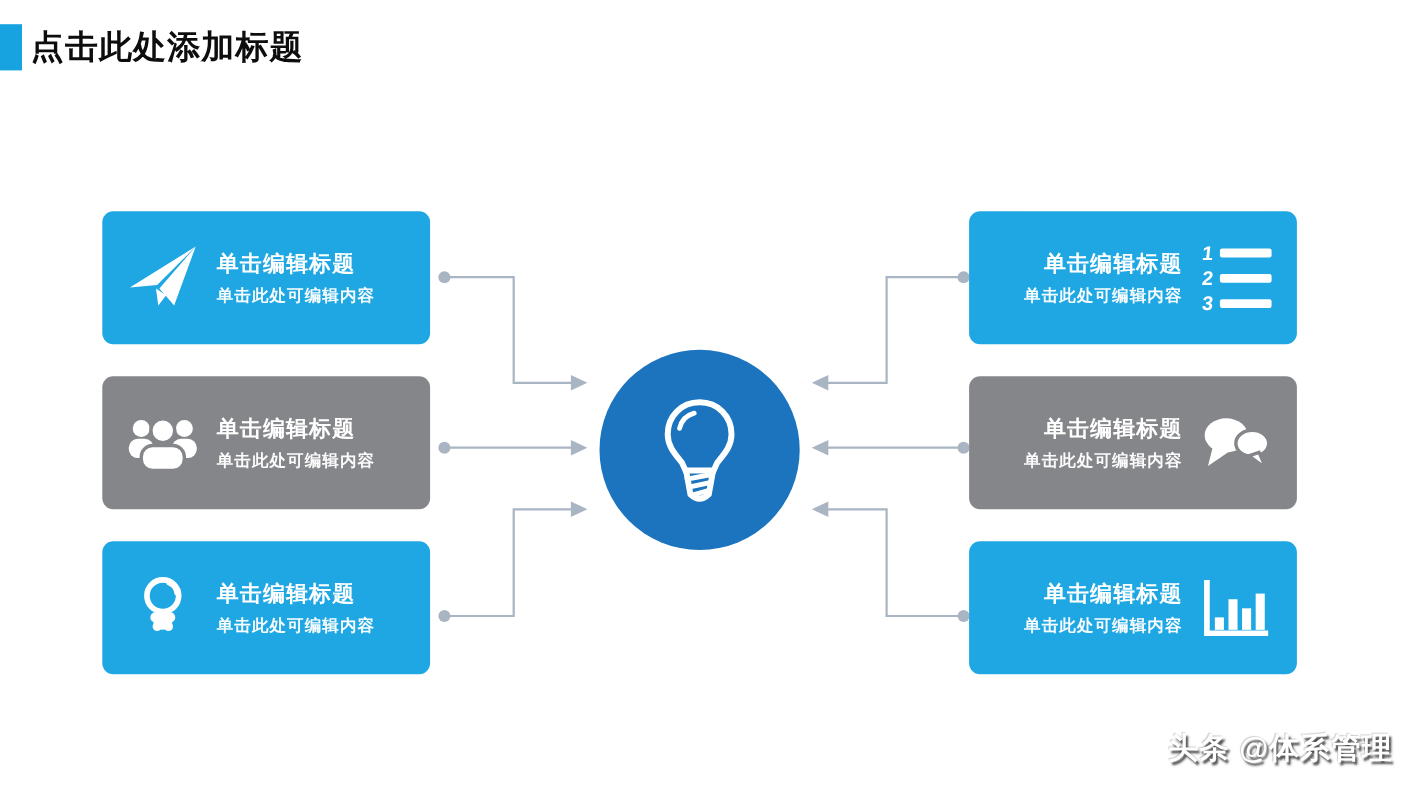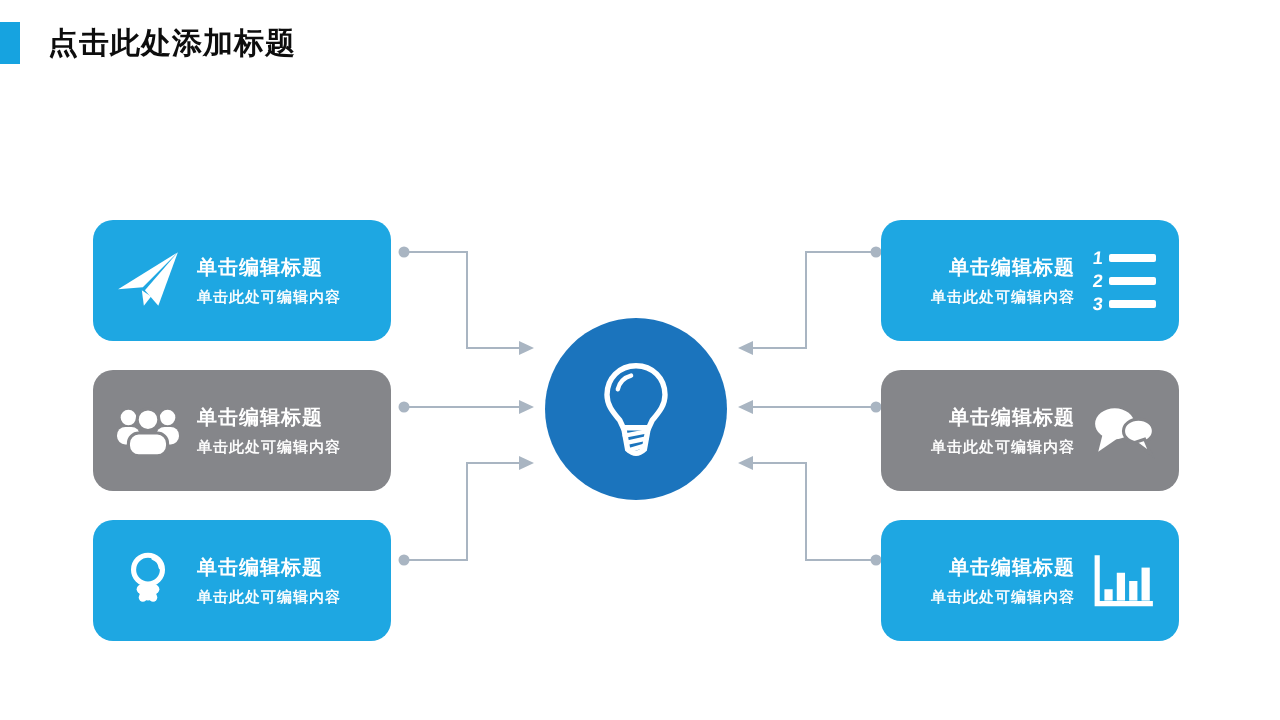--- a/index.html
+++ b/index.html
@@ -5,31 +5,30 @@
   html,body{margin:0;padding:0;}
   body{
     width:1280px;height:720px;background:#ffffff;overflow:hidden;position:relative;
     font-family:"Liberation Sans","DejaVu Sans",sans-serif;
   }
   .slide{position:absolute;inset:0;width:1280px;height:720px;}
 
   
   .header{position:absolute;left:0;top:22px;height:42px;display:flex;align-items:center;}
   .header-bar{width:20px;height:42px;background:#16a3e0;}
-  .header-title{margin-left:28px;font-size:30px;font-weight:800;color:#0d0d0d;letter-spacing:1px;}
+  .header-title{margin-left:8px;font-size:30px;font-weight:800;color:#0d0d0d;letter-spacing:1px;}
 
   
   .connectors{position:absolute;left:0;top:0;pointer-events:none;}
 
   
   .card{
-    position:absolute;width:298px;height:121px;border-radius:20px;color:#fff;
+    position:absolute;width:298px;height:121px;border-radius:10px;color:#fff;
     display:flex;align-items:center;box-sizing:border-box;padding:0 22px;gap:16px;
     cursor:pointer;
-    margin-top:28px;
   }
   .card.blue{background:#1ea7e2;--bg:#1ea7e2;}
   .card.gray{background:#85868a;--bg:#85868a;}
   .card .icon{width:66px;height:66px;flex:0 0 66px;display:flex;align-items:center;justify-content:center;}
   .card .icon svg{width:100%;height:100%;fill:#fff;}
   .card .txt{flex:1;min-width:0;}
   .card .txt .t{font-size:20px;font-weight:800;letter-spacing:1px;margin-bottom:7px;}
   .card .txt .s{font-size:15px;font-weight:700;letter-spacing:1px;opacity:.97;}
   .card.right-side .txt{text-align:right;}
 
@@ -200,14 +199,15 @@
         <path d="M60 16 C43 16 30.5 29 30.5 45.5 C30.5 56.5 37 63.5 43.5 71.5 L47 79 L73 79 L76.5 71.5 C83 63.5 89.5 56.5 89.5 45.5 C89.5 29 77 16 60 16 Z"></path>
         <path d="M41.5 40 Q44 29 55 26" stroke-width="4.5"></path>
         <path d="M47.5 79 L51.5 101 Q60 109 68.5 101 L72.5 79"></path>
         <path d="M48.5 87 L72 82.5" stroke-width="4.5"></path>
         <path d="M50 94.5 L70.5 90" stroke-width="4.5"></path>
         <path d="M52.5 102 L68 97.5" stroke-width="4.5"></path>
       </g>
     </svg>
   </div>
 
+  <div class="watermark">头条 @体系管理</div>
 
 </div>
 
 </body></html>

